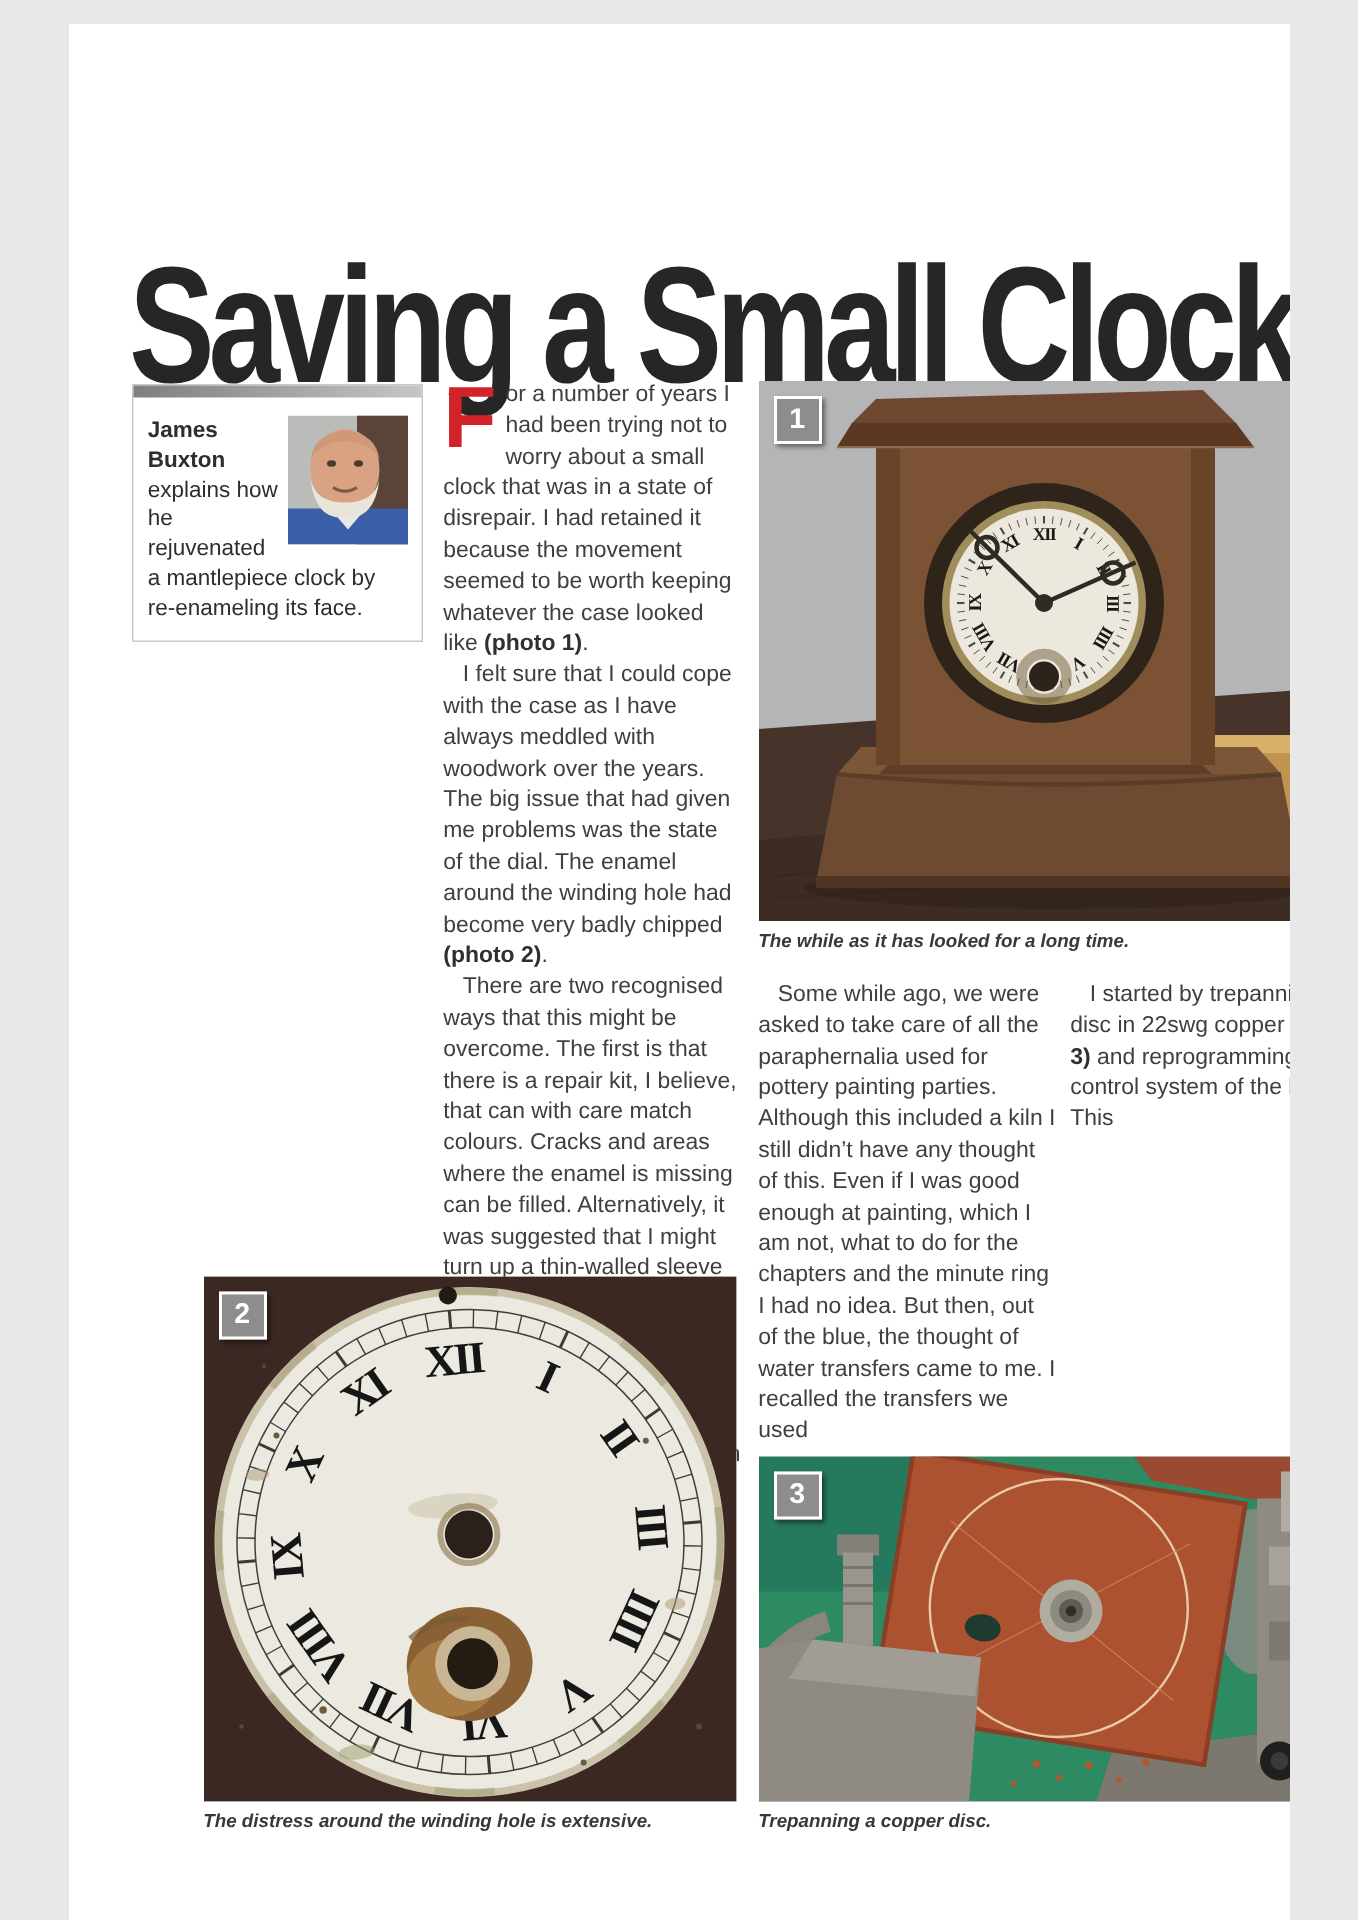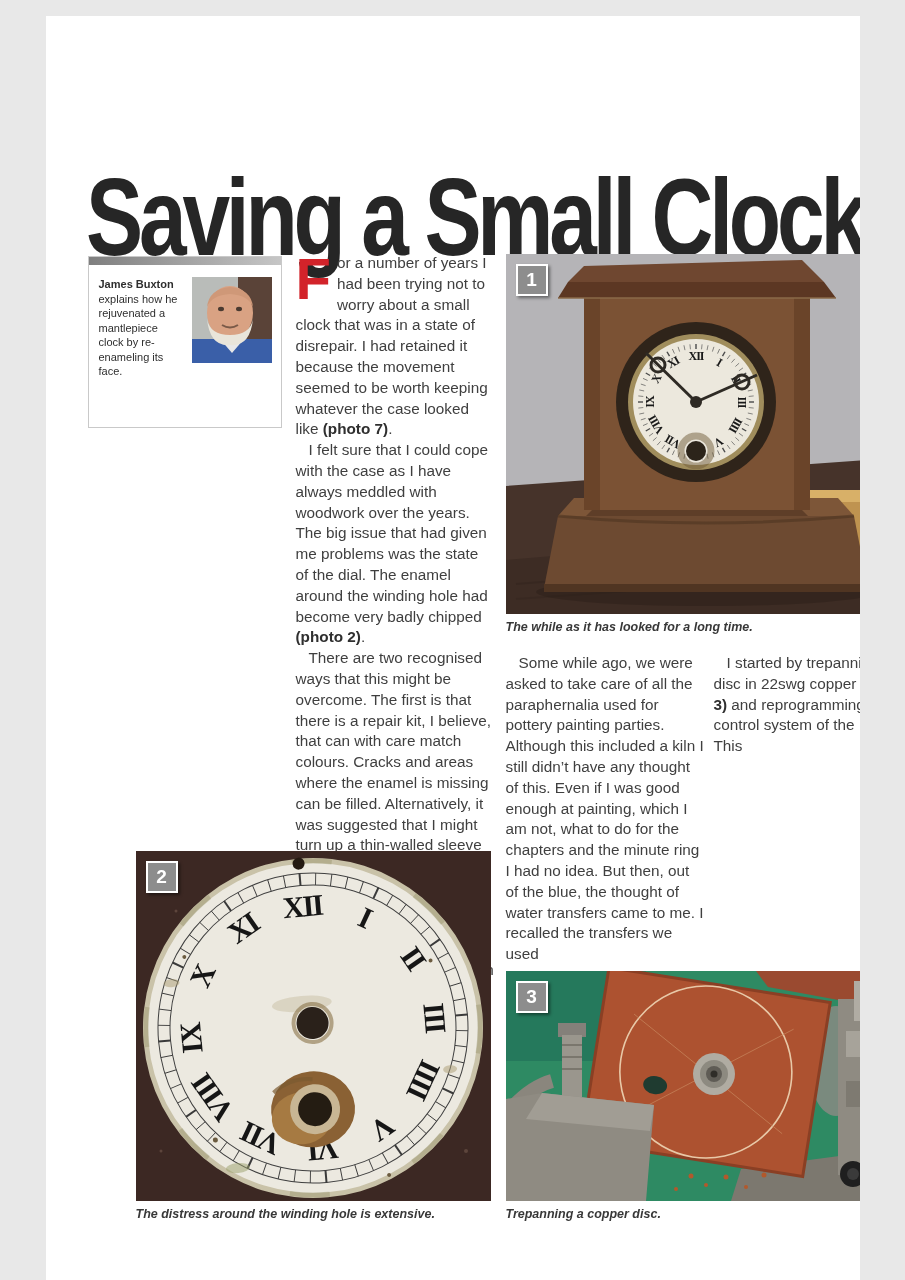--- a/index.html
+++ b/index.html
@@ -14,21 +14,21 @@
     letter-spacing:-5px;white-space:nowrap;
     transform:scale(0.84,1.08);transform-origin:top left;
     line-height:1.0;
   }
   
   .author-box{
     position:absolute;left:42px;top:240px;width:194px;min-height:172px;
     border:1px solid #c9c9c9;background:#fff;box-sizing:border-box;
   }
   .author-bar{height:8px;background:linear-gradient(to right,#7f7f7f,#c6c6c6);}
-  .author-content{padding:12px 9px 10px 10px;font-size:11px;line-height:1.32;color:#2e2e2e;}
+  .author-content{padding:12px 9px 10px 10px;font-size:15px;line-height:1.32;color:#2e2e2e;}
   .author-content .avatar{float:right;width:80px;height:86px;margin:0 0 4px 6px;display:block;}
   .author-name{font-weight:bold;}
   
   .col{position:absolute;width:199px;font-size:15.3px;line-height:20.8px;color:#3f3f3f;}
   .col p{margin:0;}
   .col p.indent{text-indent:13px;}
   .col .bold{font-weight:bold;color:#2f2f2f;}
   .dropcap{
     float:left;color:#d2232a;font-weight:bold;font-size:58px;line-height:46px;
     padding:3px 6px 0 0;
@@ -83,21 +83,21 @@
         <ellipse cx="29" cy="32" rx="3" ry="2.2" fill="#4a3a30"></ellipse>
         <ellipse cx="47" cy="32" rx="3" ry="2.2" fill="#4a3a30"></ellipse>
         <path d="M30 48 Q38 53 46 48" stroke="#7a5a48" stroke-width="2" fill="none"></path>
         <path d="M15 30 Q17 12 38 10 Q59 12 61 30 Q56 18 38 17 Q20 18 15 30 Z" fill="#cf9878"></path>
       </svg>
       <span class="author-name">James Buxton</span><span> explains how he rejuvenated a mantlepiece clock by re-enameling its face.</span>
     </div>
   </div>
 
   <div class="col" id="col-1">
-      <p><span class="dropcap">F</span><span>or a number of years I had been trying not to worry about a small clock that was in a state of disrepair. I had retained it because the movement seemed to be worth keeping whatever the case looked like </span><span class="bold">(photo 7)</span><span>.</span></p>
+      <p><span class="dropcap">F</span><span>or a number of years I had been trying not to worry about a small clock that was in a state of disrepair. I had retained it because the movement seemed to be worth keeping whatever the case looked like </span><span class="bold">(photo 1)</span><span>.</span></p>
       <p class="indent"><span>I felt sure that I could cope with the case as I have always meddled with woodwork over the years. The big issue that had given me problems was the state of the dial. The enamel around the winding hole had become very badly chipped </span><span class="bold">(photo 2)</span><span>.</span></p>
       <p class="indent"><span>There are two recognised ways that this might be overcome. The first is that there is a repair kit, I believe, that can with care match colours. Cracks and areas where the enamel is missing can be filled. Alternatively, it was suggested that I might turn up a thin-walled sleeve with an annular flange that would hide the problem. I didn’t really fancy either of these as messing with trying to match colours was not my scene and the diameter of an annular flange would have to</span></p>
     </div>
   <div class="col" id="col-2">
       <p class="indent"><span>Some while ago, we were asked to take care of all the paraphernalia used for pottery painting parties. Although this included a kiln I still didn’t have any thought of this. Even if I was good enough at painting, which I am not, what to do for the chapters and the minute ring I had no idea. But then, out of the blue, the thought of water transfers came to me. I recalled the transfers we used</span></p>
     </div>
   <div class="col" id="col-3">
       <p class="indent"><span>I started by trepanning a disc in 22swg copper </span><span class="bold">(photo 3)</span><span> and reprogramming the control system of the kiln. This</span></p>
     </div>
 

